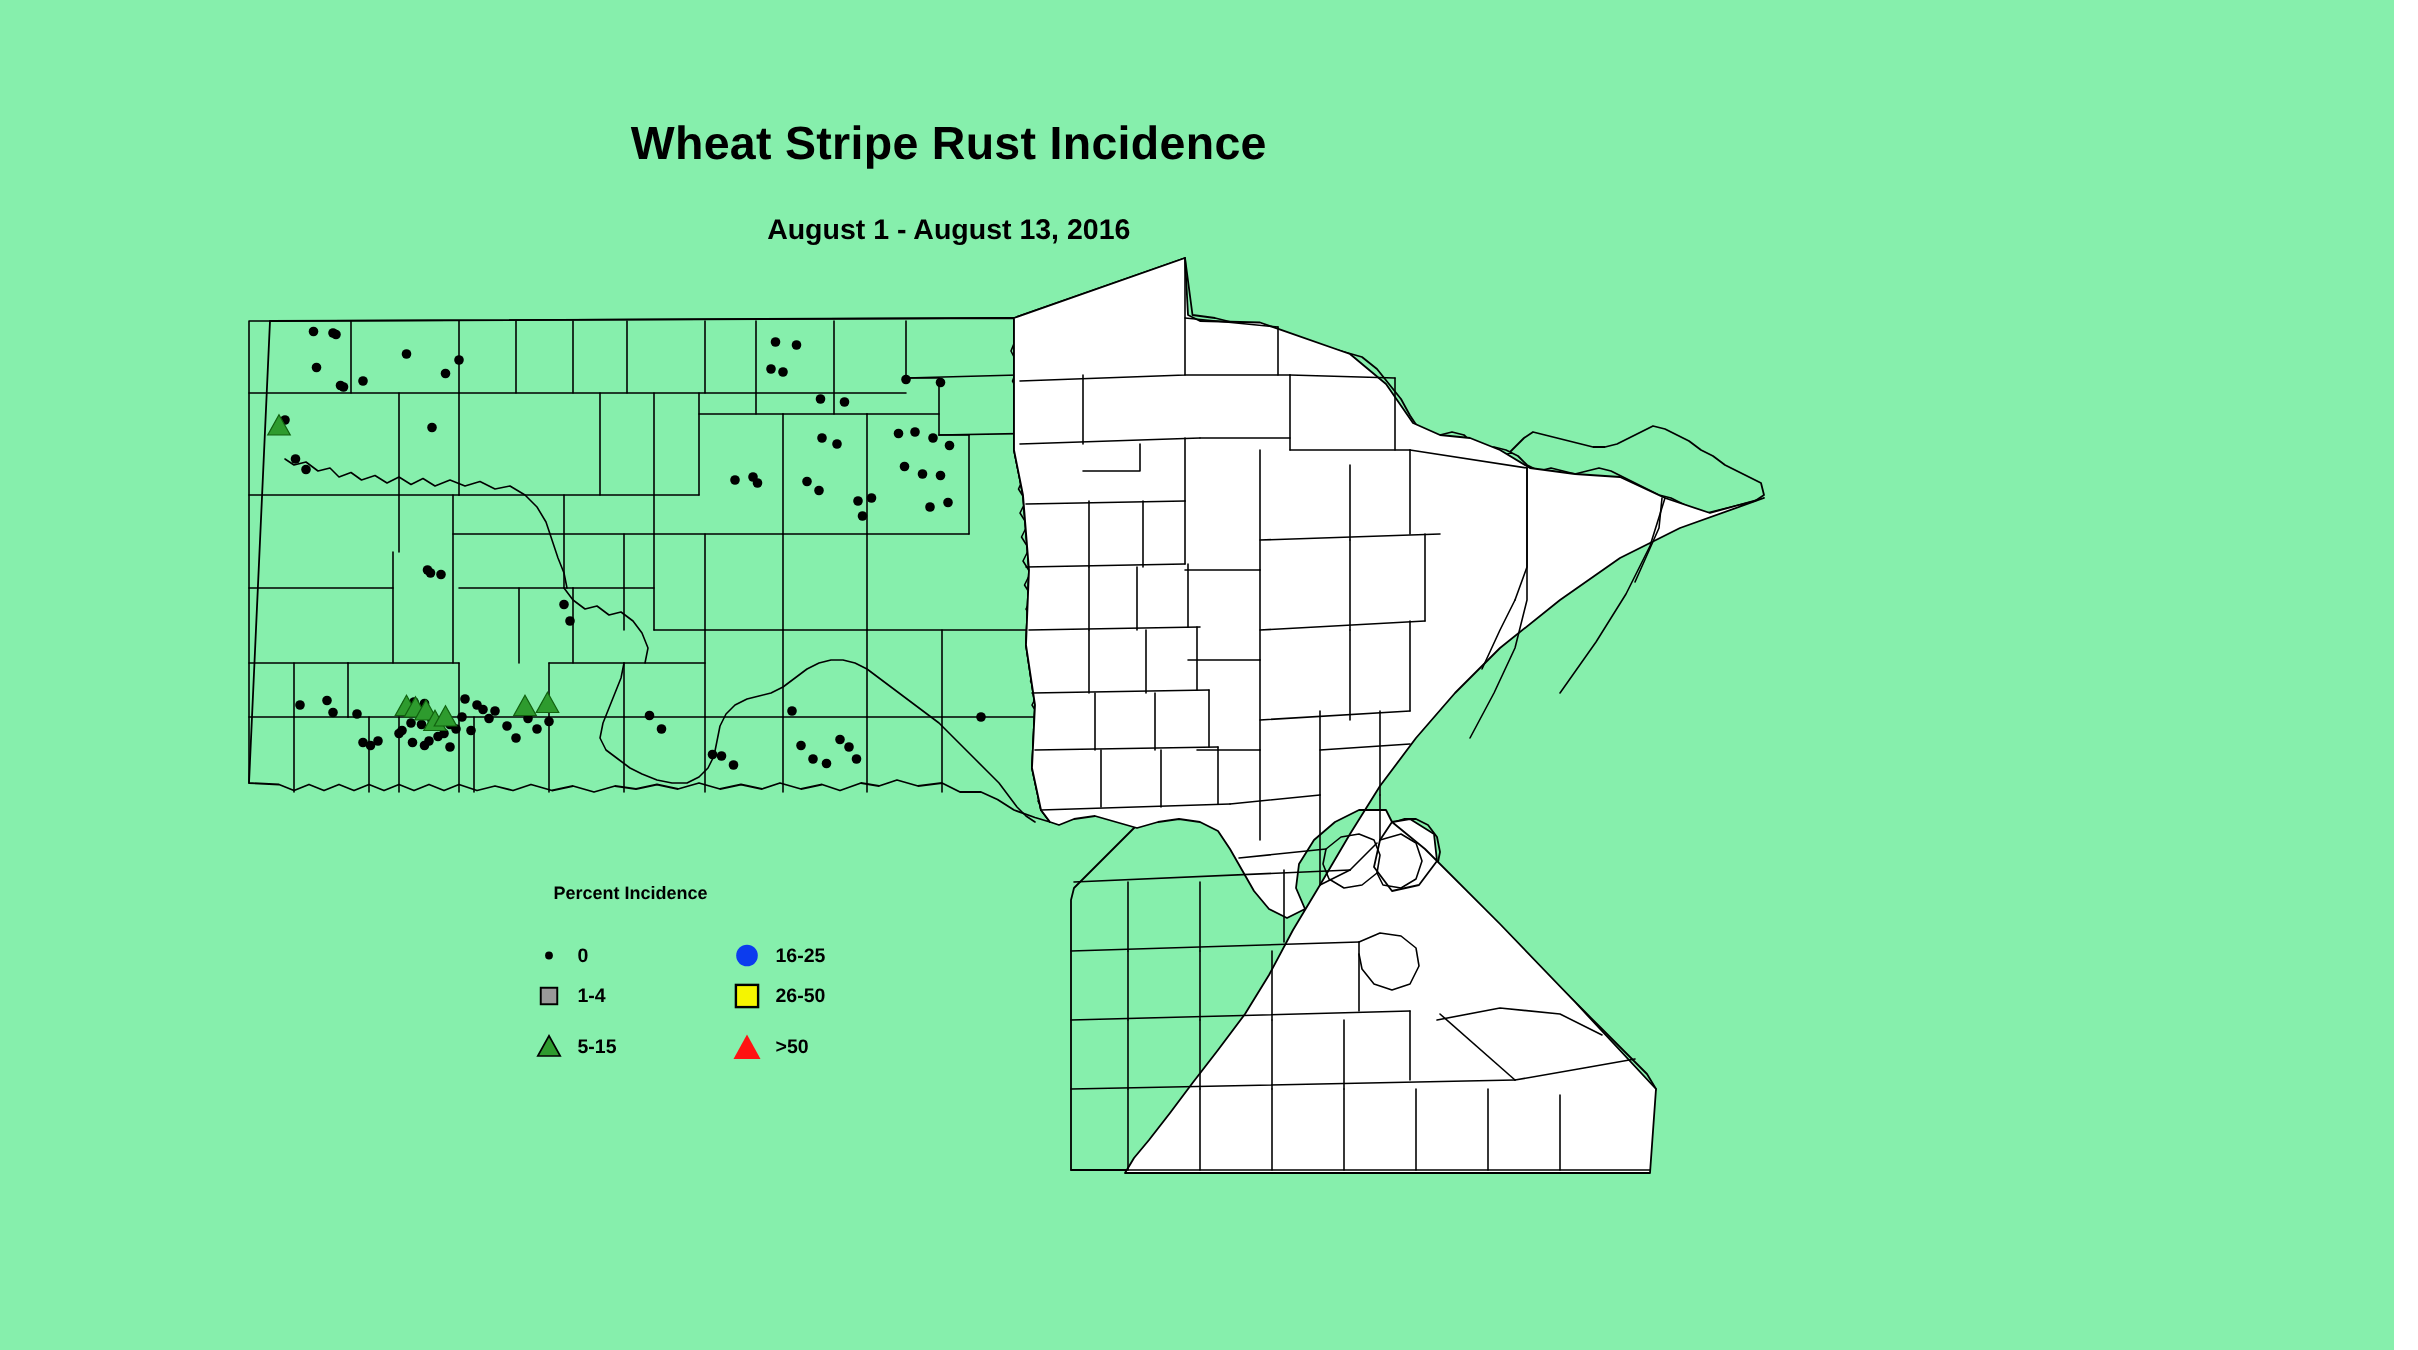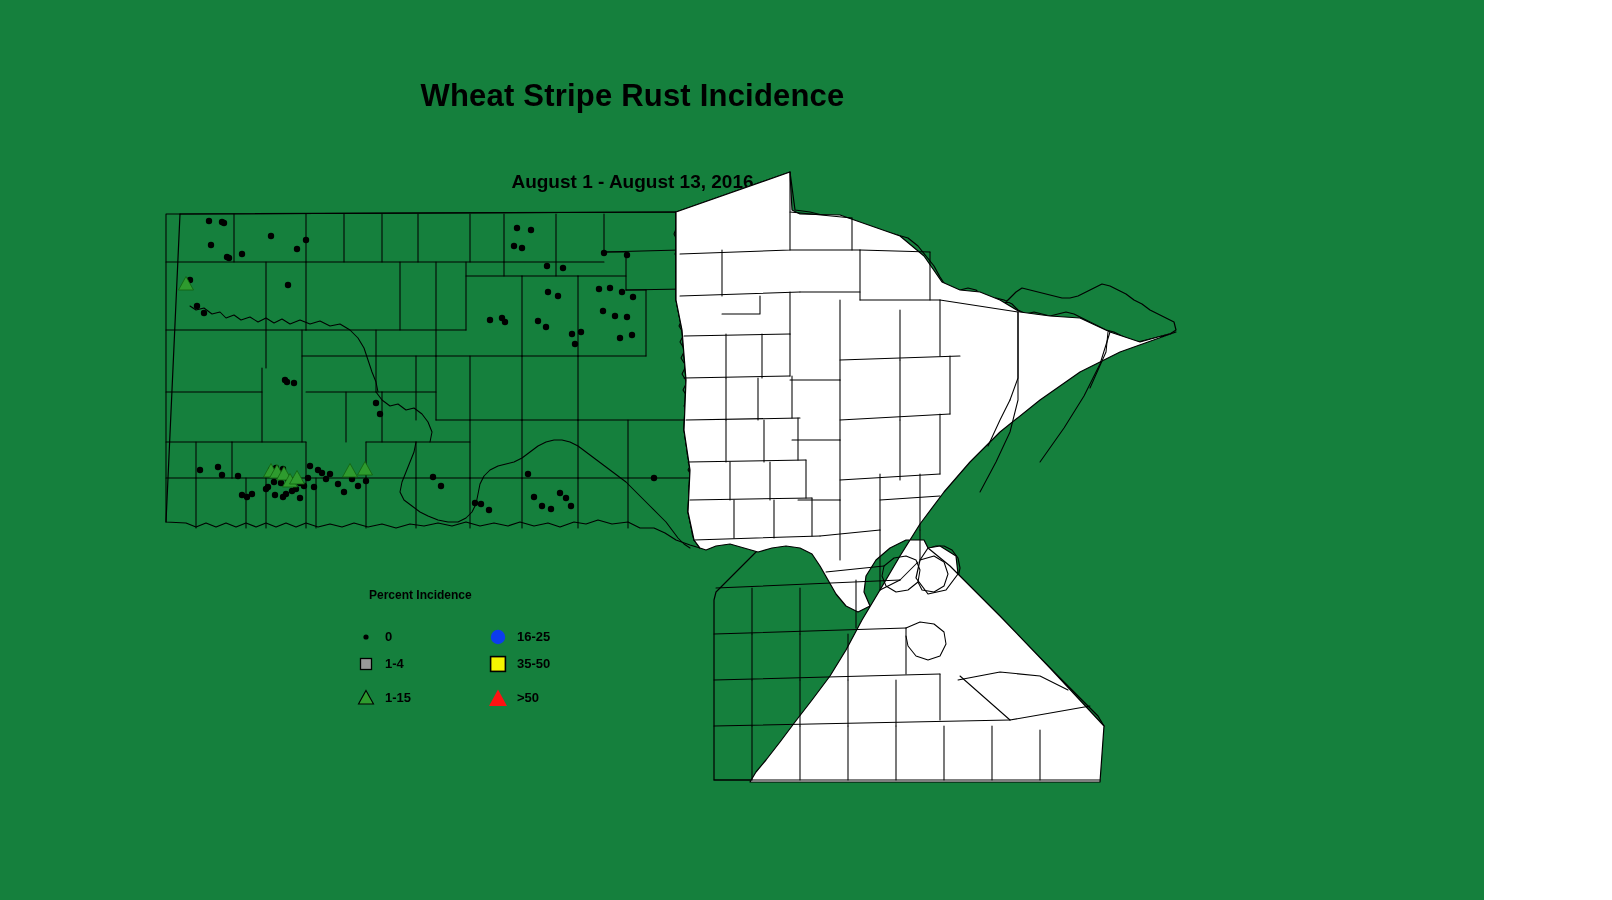--- a/index.html
+++ b/index.html
@@ -10,23 +10,23 @@
   body {
     width: 1612px;
     height: 900px;
     position: relative;
     overflow: hidden;
     font-family: "Liberation Sans", sans-serif;
   }
   #page {
     position: absolute;
     left: 0; top: 0;
-    width: 1484px;
+    width: 1596px;
     height: 900px;
-    background: #15803d;
+    background: #86efac;
   }
   .title {
     position: absolute;
     left: 0;
     top: 78px;
     width: 1265px;
     text-align: center;
     font-size: 31px;
     font-weight: bold;
     color: #000000;
@@ -36,21 +36,20 @@
   .subtitle {
     position: absolute;
     left: 0;
     top: 143px;
     width: 1265px;
     text-align: center;
     font-size: 19px;
     font-weight: bold;
     color: #000000;
     white-space: nowrap;
-    margin-top: 28px;
   }
   #map-svg {
     position: absolute;
     left: 0;
     top: 0;
     width: 1612px;
     height: 900px;
   }
   .legend {
     position: absolute;
@@ -493,35 +492,35 @@
       <svg class="legend-sym" viewBox="0 0 22 22">
         <rect x="5.5" y="5.5" width="11" height="11" fill="#999999" stroke="#000000" stroke-width="1.3"></rect>
       </svg>
       <span class="legend-lab">1-4</span>
     </div>
 
     <div class="legend-row col-a r2">
       <svg class="legend-sym" viewBox="0 0 22 22">
         <polygon points="11,3.5 18.5,17 3.5,17" fill="#2E9B2E" stroke="#000000" stroke-width="1.1"></polygon>
       </svg>
-      <span class="legend-lab">1-15</span>
+      <span class="legend-lab">5-15</span>
     </div>
 
     <div class="legend-row col-b r0">
       <svg class="legend-sym" viewBox="0 0 22 22">
         <circle cx="11" cy="11" r="7.2" fill="#0C3CEE"></circle>
       </svg>
       <span class="legend-lab">16-25</span>
     </div>
 
     <div class="legend-row col-b r1">
       <svg class="legend-sym" viewBox="0 0 22 22">
         <rect x="3.6" y="3.6" width="14.8" height="14.8" fill="#F5F500" stroke="#000000" stroke-width="1.6"></rect>
       </svg>
-      <span class="legend-lab">35-50</span>
+      <span class="legend-lab">26-50</span>
     </div>
 
     <div class="legend-row col-b r2">
       <svg class="legend-sym" viewBox="0 0 22 22">
         <polygon points="11,2.6 20,19 2,19" fill="#FF1212"></polygon>
       </svg>
       <span class="legend-lab">&gt;50</span>
     </div>
   </div>
 

